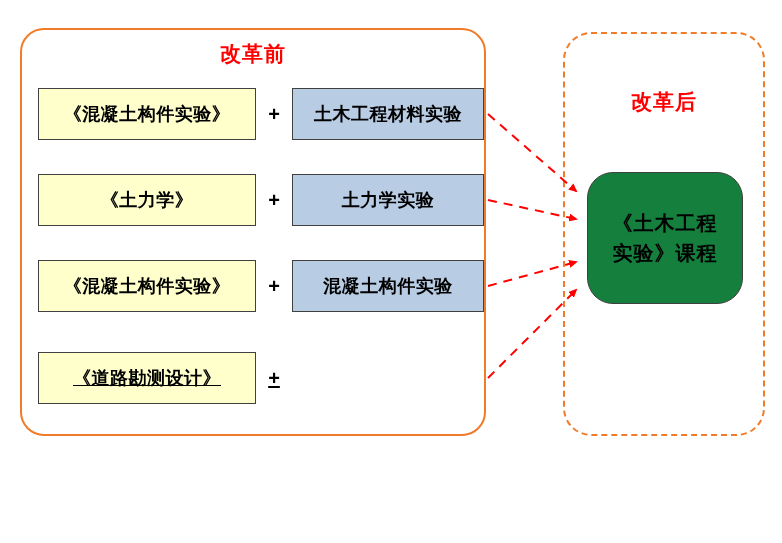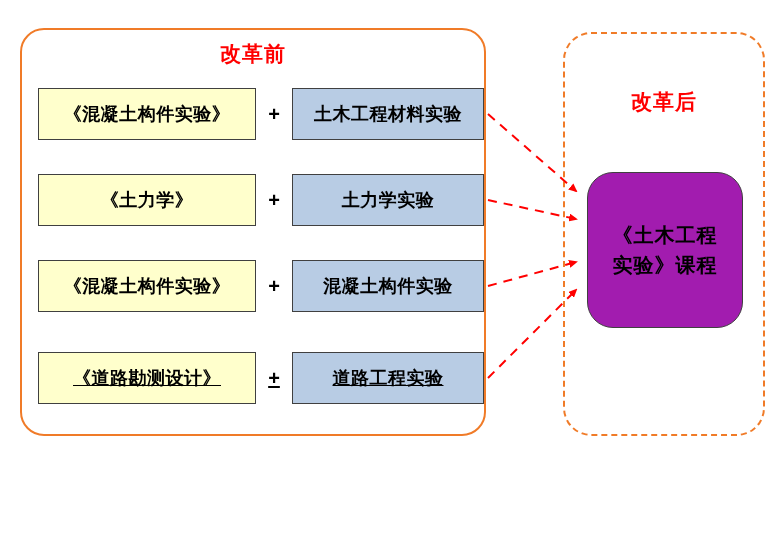--- a/index.html
+++ b/index.html
@@ -70,22 +70,22 @@
   .row-4 { top: 322px; text-decoration: underline; }
   .course-box.row-1, .experiment-box.row-1, .plus-sign.row-1 { top: 58px; }
   .course-box.row-2, .experiment-box.row-2, .plus-sign.row-2 { top: 144px; }
   .course-box.row-3, .experiment-box.row-3, .plus-sign.row-3 { top: 230px; }
   .course-box.row-4, .experiment-box.row-4, .plus-sign.row-4 { top: 322px; }
 
   
   .result-box {
     position: absolute;
     left: 22px; top: 138px;
-    width: 156px; height: 156px;
-    background: #a21caf;
+    width: 156px; height: 132px;
+    background: #15803d;
     border: 1.5px solid #404040;
     border-radius: 26px;
     box-sizing: border-box;
     display: flex;
     flex-direction: column;
     align-items: center;
     justify-content: center;
     font-weight: bold;
     font-size: 20px;
     color: #000000;
@@ -130,21 +130,20 @@
     <div class="course-box row-2">《土力学》</div>
     <div class="plus-sign row-2">+</div>
     <div class="experiment-box row-2">土力学实验</div>
 
     <div class="course-box row-3">《混凝土构件实验》</div>
     <div class="plus-sign row-3">+</div>
     <div class="experiment-box row-3">混凝土构件实验</div>
 
     <div class="course-box row-4">《道路勘测设计》</div>
     <div class="plus-sign row-4">+</div>
-    <div class="experiment-box row-4">道路工程实验</div>
   </div>
 
   <div class="panel-after">
     <div class="panel-title">改革后</div>
 
     <div class="result-box">
       <span>《土木工程</span>
       <span>实验》课程</span>
     </div>
   </div>

